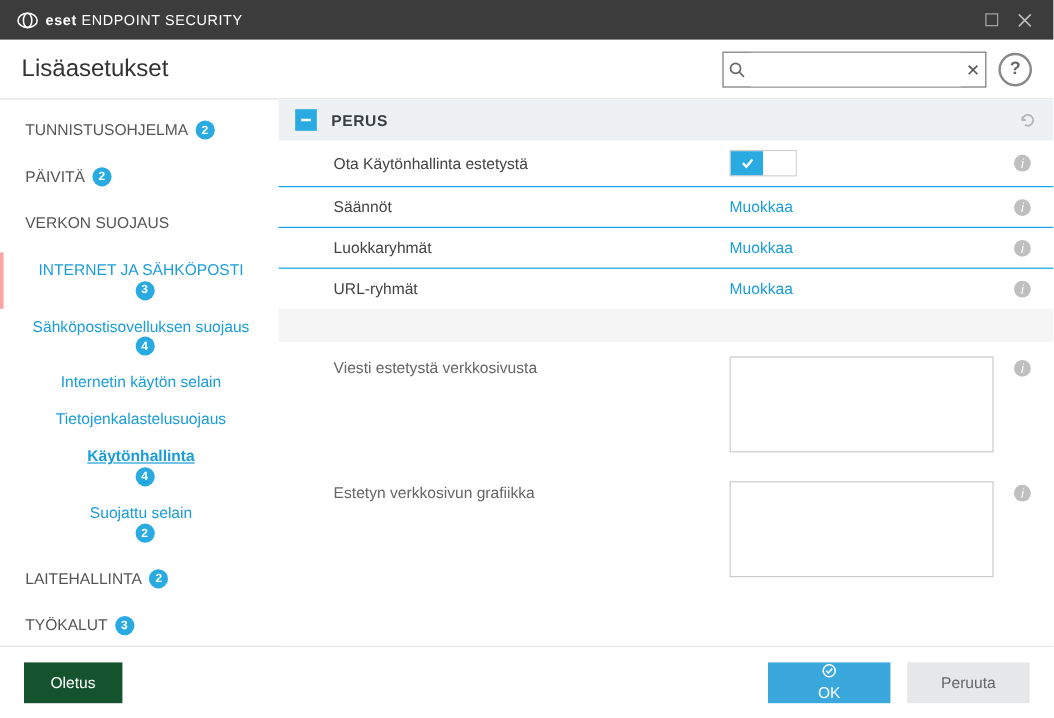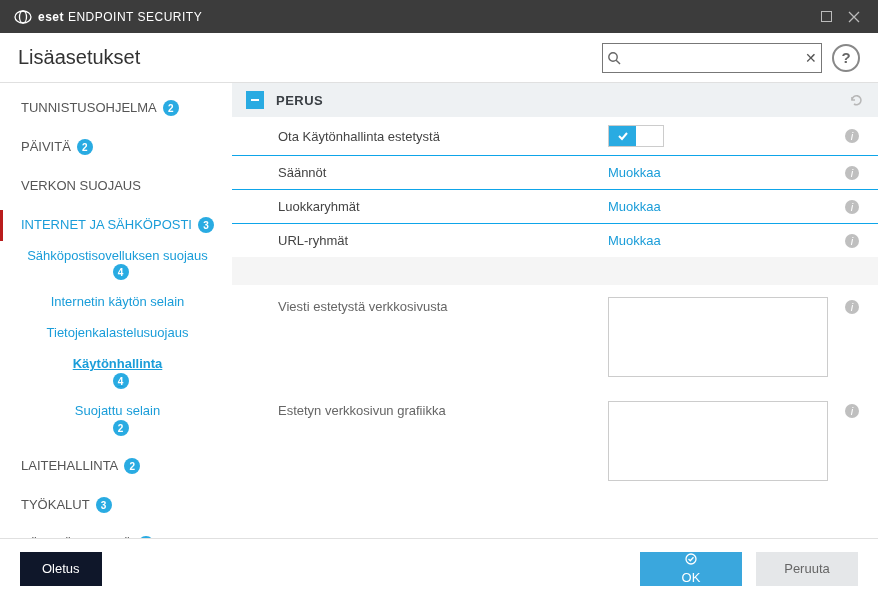--- a/index.html
+++ b/index.html
@@ -18,21 +18,21 @@
 .searchwrap .sicon { width: 26px; display: flex; align-items: center; justify-content: center; color: #666; }
 .searchwrap input { flex: 1; border: none; outline: none; height: 100%; font-size: 13px; }
 .searchwrap .clear { width: 24px; text-align: center; color: #555; cursor: pointer; font-size: 14px; }
 .helpbtn { width: 28px; height: 28px; margin-left: 10px; border: 2px solid #888; border-radius: 50%; display: flex; align-items: center; justify-content: center; font-weight: 700; color: #666; font-size: 15px; cursor: pointer; }
 
 .body { display: flex; height: 455px; }
 
 .sidebar { width: 232px; padding: 10px 0; overflow-y: auto; text-align: center; }
 .nav-item { padding: 7px 18px; font-size: 13px; color: #555; cursor: pointer; display: flex; align-items: center; border-left: 3px solid transparent; line-height: 1.3; }
 .nav-item.top { text-transform: uppercase; }
-.nav-item.active-section { color: #1a9dd9; border-left: 3px solid #b91c1c; }
+.nav-item.active-section { color: #1a9dd9; border-left: 3px solid #fca5a5; flex-direction: column; }
 .nav-item.sub { color: #1a9dd9; padding-left: 18px; font-size: 13px; text-transform: none; flex-direction: column; }
 .nav-item.sub.current { font-weight: 700; text-decoration: underline; }
 .badge { display: inline-flex; min-width: 16px; height: 16px; background: #29abe2; color: #fff; border-radius: 50%; font-size: 10px; align-items: center; justify-content: center; margin-left: 6px; font-weight: 700; }
 .nav-sep { height: 8px; }
 
 .content { flex: 1; background: #fff; overflow-y: auto; }
 .section-head { background: #eef1f3; height: 34px; display: flex; align-items: center; padding: 0 14px; }
 .collapse-ic { width: 18px; height: 18px; background: #29abe2; color: #fff; display: flex; align-items: center; justify-content: center; font-size: 14px; font-weight: 700; margin-right: 12px; cursor: pointer; }
 .section-head .title { font-weight: 700; font-size: 13px; color: #3a3f44; letter-spacing: 0.5px; }
 .section-head .reset { margin-left: auto; color: #b8b8b8; cursor: pointer; }
@@ -51,21 +51,21 @@
 
 .gap { height: 28px; background: #f5f5f5; }
 
 .tarow { display: flex; align-items: flex-start; padding: 12px 18px 12px 46px; font-size: 13px; color: #444; }
 .tarow .label { flex: 0 0 330px; padding-top: 2px; color: #666; }
 .tarow textarea { width: 220px; height: 80px; border: 1px solid #ccc; resize: none; font-family: inherit; font-size: 13px; padding: 4px; }
 .tarow .info { margin-left: auto; color: #b8b8b8; cursor: pointer; padding-top: 2px; }
 
 .footer { height: 60px; border-top: 1px solid #e0e0e0; display: flex; align-items: center; padding: 0 20px; }
 .btn { height: 34px; padding: 0 22px; font-size: 13px; border: none; cursor: pointer; display: flex; align-items: center; justify-content: center; }
-.btn.gray { background: #0f172a; color: #fff; }
+.btn.gray { background: #14532d; color: #fff; }
 .btn.blue { background: #3aa7dd; color: #fff; min-width: 102px; gap: 5px; flex-direction: column; }
 .btn.light { background: #e5e7e9; color: #666; min-width: 102px; }
 .footer .spacer { flex: 1; }
 .footer .btn + .btn { margin-left: 14px; }
 
 svg { display: block; }
 </style>
 </head>
 <body>
 

